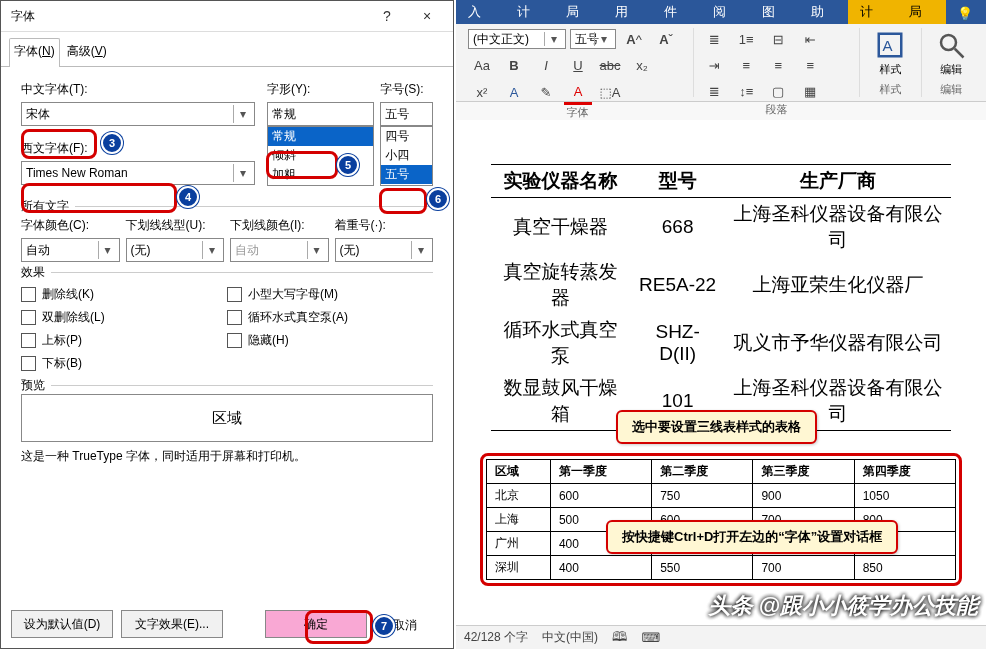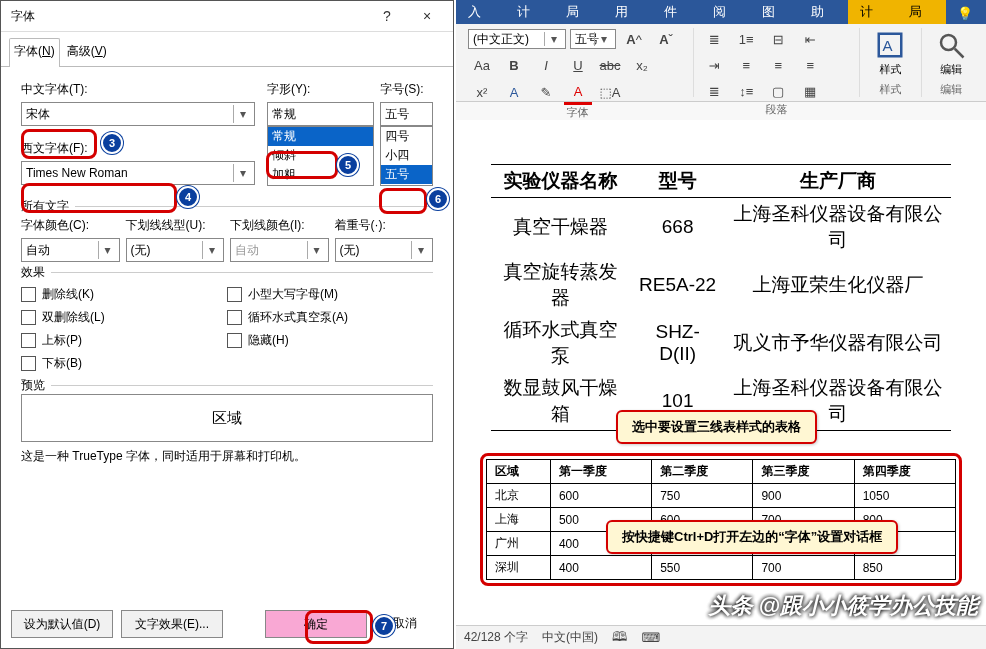--- a/index.html
+++ b/index.html
@@ -22,21 +22,21 @@
 .combo .arr{position:absolute;right:2px;top:2px;bottom:2px;width:18px;display:flex;align-items:center;justify-content:center;border-left:1px solid #aaa;color:#555}
 .listbox{border:1px solid #888;background:#fff;overflow:hidden}
 .listbox .item{padding:1px 4px}
 .listbox .sel{background:#0a64c8;color:#fff}
 .group-line{border-top:1px solid #ccc;margin:10px 0 8px 0;position:relative}
 .group-line span{position:absolute;left:0;top:-9px;background:#fff;padding-right:6px;font-size:12px;color:#000}
 .chk{display:flex;align-items:center;margin:3px 0}
 .chk .box{width:13px;height:13px;border:1px solid #555;margin-right:6px}
 .preview{border:1px solid #888;height:46px;display:flex;align-items:center;justify-content:center;margin:6px 0}
 .hint{font-size:12px;margin:6px 0 0 0;color:#000}
-.dlg-btns{position:absolute;left:10px;right:10px;bottom:10px;display:flex;align-items:flex-start}
+.dlg-btns{position:absolute;left:10px;right:10px;bottom:10px;display:flex;align-items:flex-end}
 .btn{height:26px;padding:0 10px;min-width:80px;border:1px solid #888;background:#f1f1f1;display:flex;align-items:center;justify-content:center;font-size:12px;margin-right:8px}
 .btn.on{background:#f9a8d4}
 
 .hl{position:absolute;border:3px solid #d40000;border-radius:8px;pointer-events:none}
 .num{position:absolute;width:18px;height:18px;border-radius:50%;background:#0a3f9e;color:#fff;font-size:11px;font-weight:bold;display:flex;align-items:center;justify-content:center;border:2px solid #fff;box-shadow:0 0 0 1px #0a3f9e}
 
 .word{position:absolute;left:456px;top:0;right:0;bottom:0;background:#fff}
 .rib-tabs{height:24px;background:#2b579a;color:#fff;display:flex;align-items:flex-end;font-size:13px}
 .rib-tabs .t{padding:3px 12px}
 .rib-tabs .t.yellow{background:#f0b400;color:#000}

